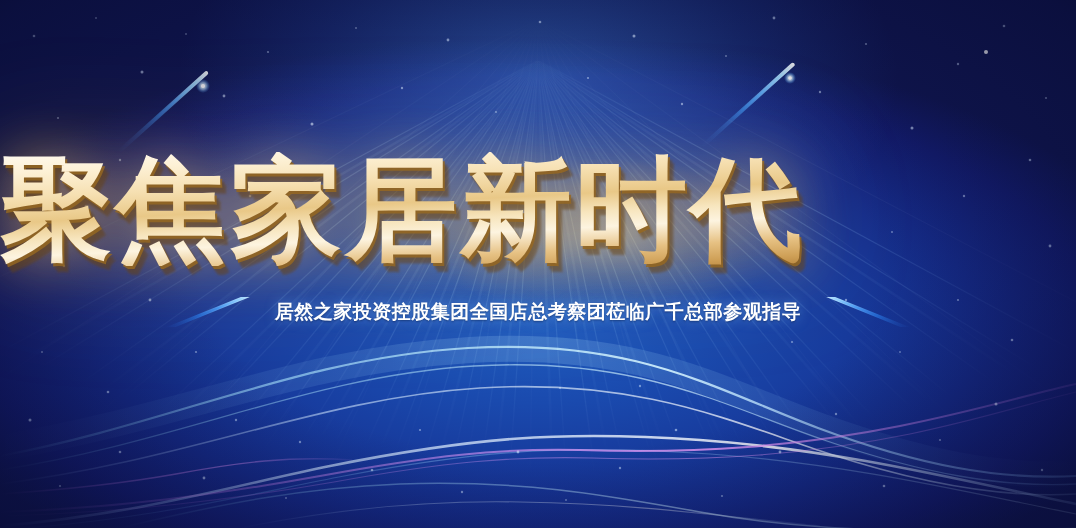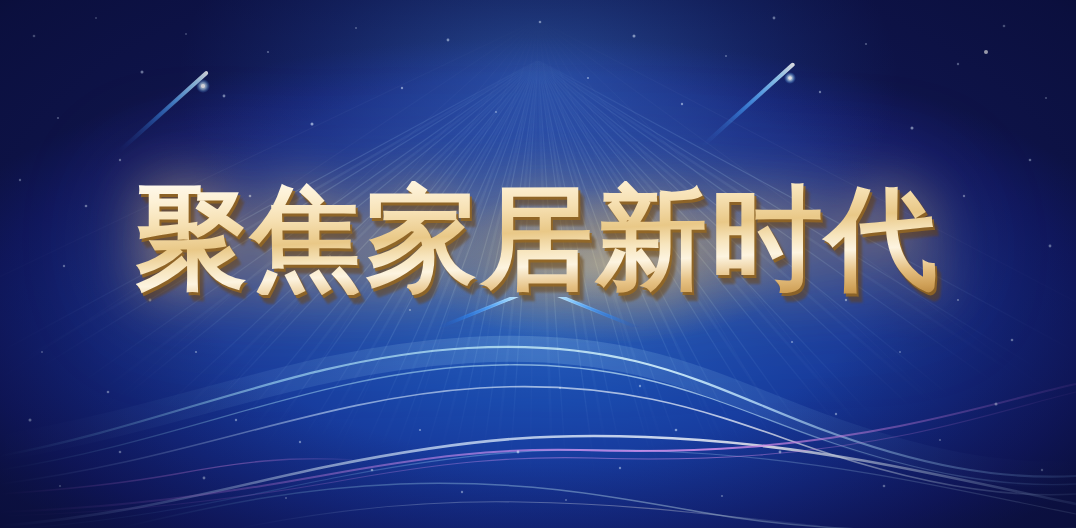--- a/index.html
+++ b/index.html
@@ -91,22 +91,21 @@
     position: absolute;
     inset: 0;
     z-index: 10;
   }
 
   .title-wrap {
     position: absolute;
     left: 0;
     right: 0;
     top: 152px;
-    text-align: center;
-    margin-top: 29px;
+    text-align: left;
   }
   .title-glow {
     position: absolute;
     left: 50%;
     top: 50%;
     width: 560px;
     height: 230px;
     transform: translate(-50%, -38%);
     background: radial-gradient(ellipse 50% 50% at 62% 50%, rgba(255,226,150,0.40) 0%, rgba(255,200,90,0.18) 34%, rgba(255,190,70,0) 68%);
     pointer-events: none;
@@ -479,20 +478,21 @@
             <stop offset="78%" stop-color="#9fd8ff" stop-opacity="0.95"></stop>
             <stop offset="100%" stop-color="#e8f6ff" stop-opacity="0.9"></stop>
           </linearGradient>
         </defs>
         <g transform="rotate(-22 60 15)">
           <rect x="8" y="13" width="104" height="3.4" rx="1.7" fill="url(#stkL)"></rect>
           <rect x="42" y="14" width="70" height="1.6" rx="0.8" fill="url(#stkL)" opacity="0.85"></rect>
         </g>
       </svg>
 
+      <div class="sub-title">居然之家投资控股集团全国店总考察团莅临广千总部参观指导</div>
 
       <svg class="streak" viewBox="0 0 120 30" aria-hidden="true">
         <defs>
           <linearGradient id="stkR" x1="1" y1="0" x2="0" y2="0">
             <stop offset="0%" stop-color="#1a3fa0" stop-opacity="0"></stop>
             <stop offset="40%" stop-color="#2f8fff" stop-opacity="0.55"></stop>
             <stop offset="78%" stop-color="#9fd8ff" stop-opacity="0.95"></stop>
             <stop offset="100%" stop-color="#e8f6ff" stop-opacity="0.9"></stop>
           </linearGradient>
         </defs>

